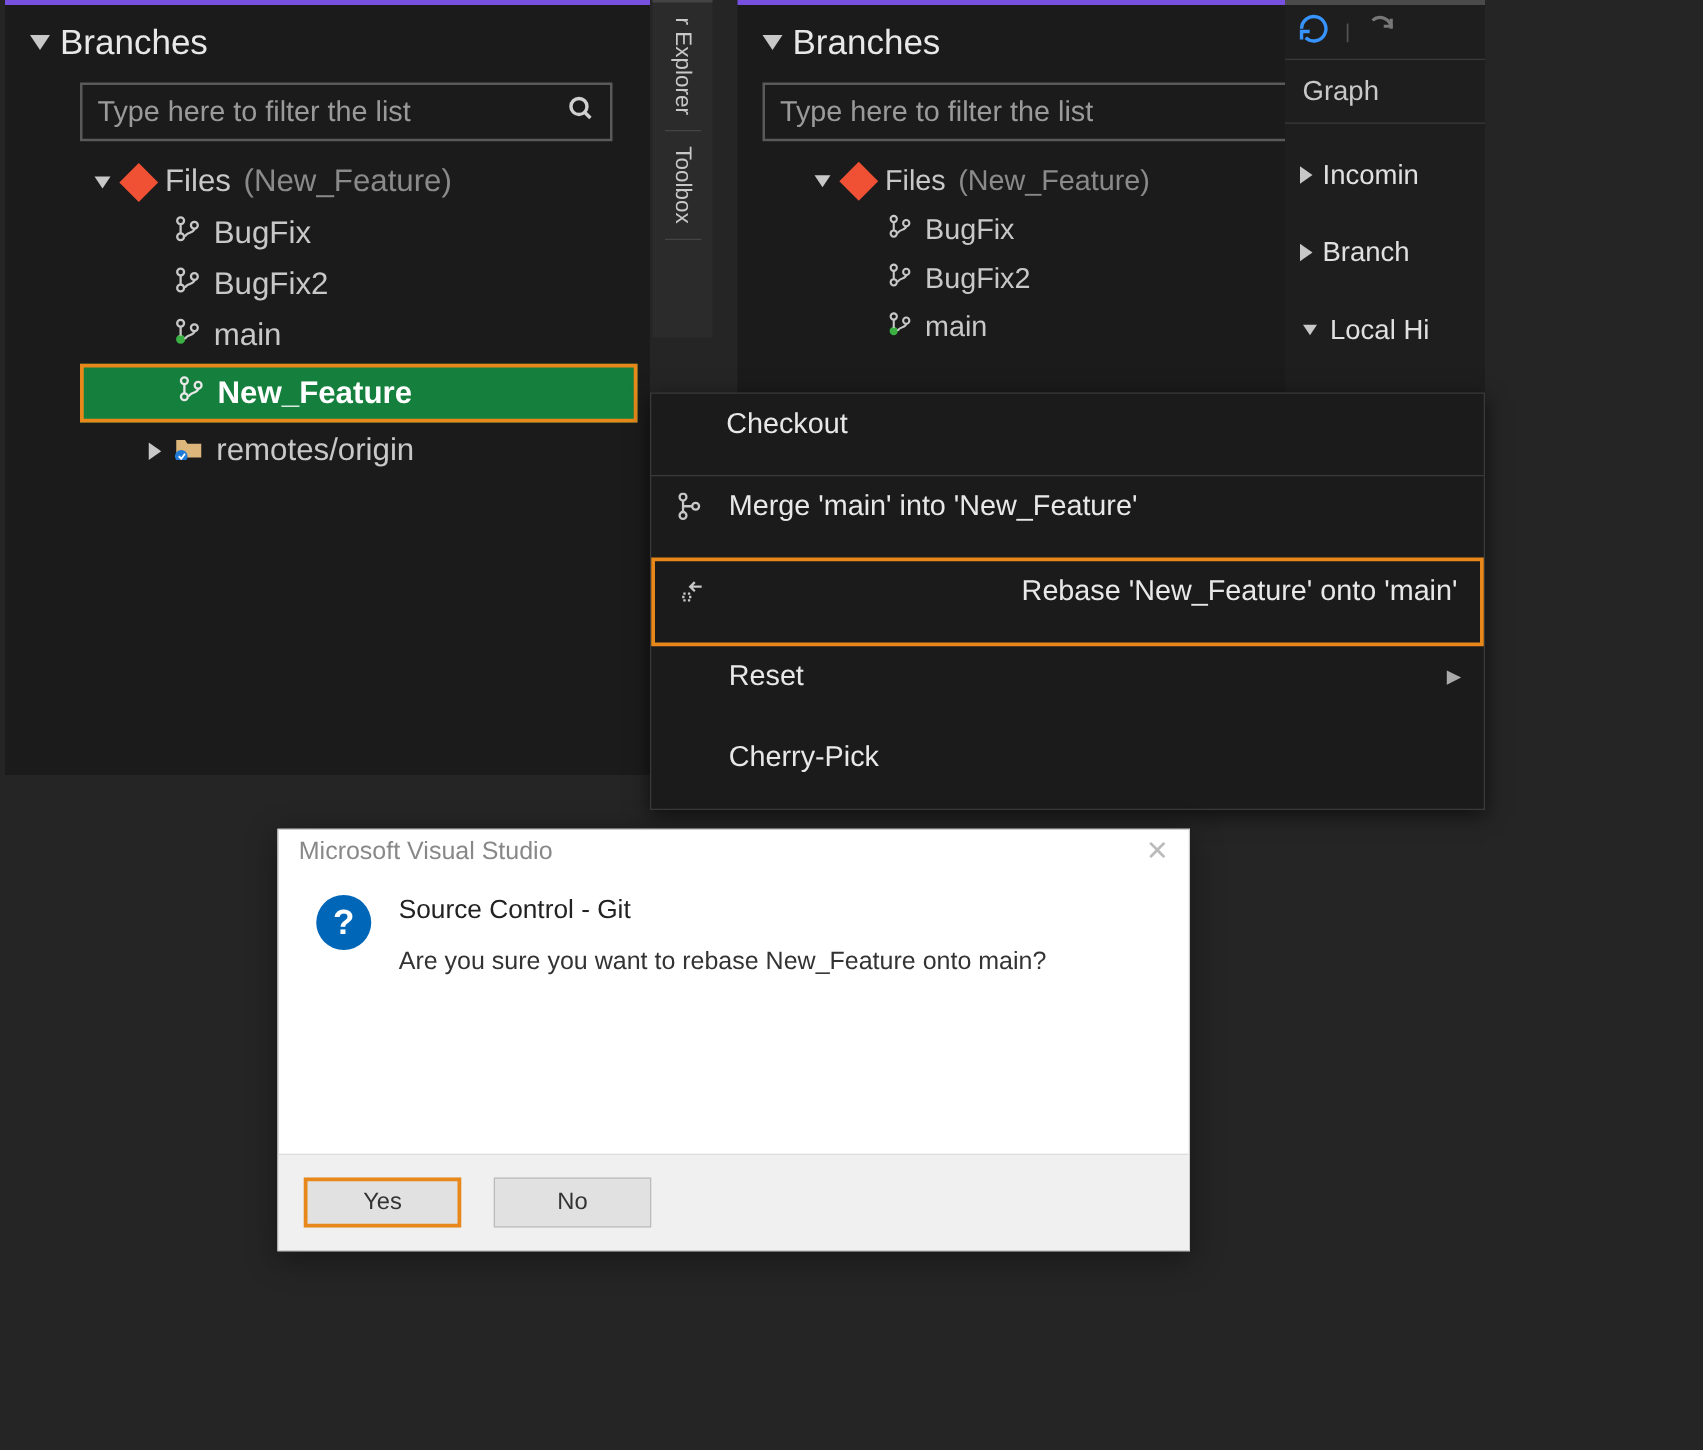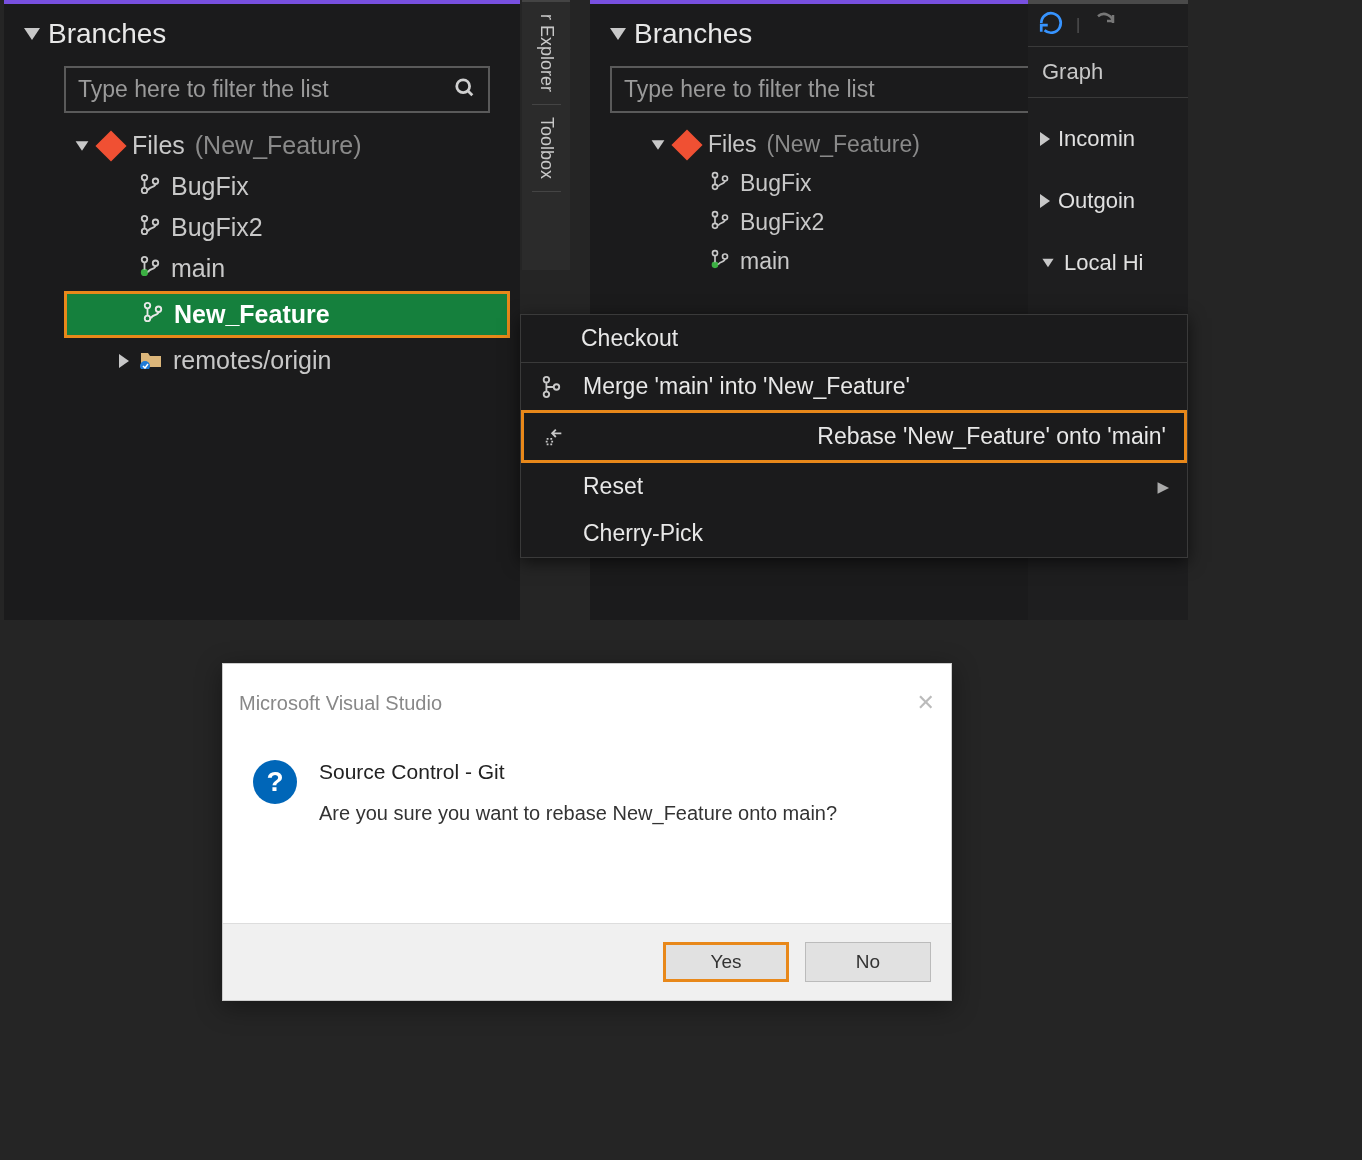--- a/index.html
+++ b/index.html
@@ -93,21 +93,21 @@
 
   
   .context-menu {
     position: absolute; left: 520px; top: 314px; width: 668px;
     background: #1b1b1c; border: 1px solid #3a3a3a;
     box-shadow: 0 4px 16px rgba(0,0,0,0.6);
     color: #e8e8e8; font-size: 23px;
   }
   .ctx-item {
     display:flex; align-items:center; gap: 18px;
-    padding: 10px 18px 10px 16px;
+    padding: 10px 18px 28px 16px;
   }
   .ctx-item.sep { border-bottom: 1px solid #3a3a3a; padding-left: 60px; }
   .ctx-icon { width: 28px; display:flex; justify-content:center; }
   .ctx-item.highlight-ctx { border: 3px solid #e8881a; justify-content: space-between; }
   .ctx-sub { margin-left:auto; color:#aaa; }
 
   
   .panel-far {
     position:absolute; left:1028px; top:0; width:160px; height:620px;
     background:#1e1e1f; border-top:4px solid #4a4a4a;
@@ -123,34 +123,34 @@
   .graph-item { display:flex; align-items:center; gap:8px; padding:8px 12px; font-size:22px; color:#e0e0e0;margin-top:20px; }
 
   
   .dialog {
     position:absolute; left:222px; top:663px; width:730px; height:338px;
     background:#fff; color:#333; border:1px solid #ccc;
     box-shadow: 0 6px 24px rgba(0,0,0,0.4);
     display:flex; flex-direction:column;
   }
   .dlg-title {
-    padding: 26px 16px; font-size: 20px; color:#888;
+    padding: 4px 16px; font-size: 20px; color:#888;
     display:flex; align-items:center;justify-content:center;
   }
   .dlg-close { margin-left:auto; color:#bbb; font-size:22px; cursor:pointer; }
   .dlg-body { display:flex; gap:22px; padding: 18px 30px 10px 30px; flex:1; }
   .dlg-qicon {
     width:44px; height:44px; border-radius:50%; background:#0066b8;
     color:#fff; display:flex; align-items:center; justify-content:center;
     font-size:28px; font-weight:bold; flex-shrink:0;
   }
   .dlg-text h3 { font-size:21px; font-weight:400; color:#222; margin-bottom:18px; }
   .dlg-text p { font-size:20px; color:#333; }
   .dlg-buttons {
-    background:#f0f0f0; padding:18px 20px; display:flex; gap:16px; justify-content:flex-end;
+    background:#f0f0f0; padding:18px 20px; display:flex; gap:26px; 
     border-top:1px solid #ddd;
   }
   .dlg-btn {
     width:126px; height:40px; background:#e1e1e1; border:1px solid #bbb;
     font-size:19px; color:#333; cursor:pointer;
   }
   .dlg-btn.yes { border:3px solid #e8881a; }
 
   .search-icon svg { stroke:#d0d0d0; }
 </style>
@@ -294,21 +294,21 @@
           <path d="M21 4v6h-6"></path>
         </svg></span>
   </div>
   <div class="graph-header">Graph</div>
   <div class="graph-item">
     <span class="tri-right"></span>
     <span>Incomin</span>
   </div>
   <div class="graph-item">
     <span class="tri-right"></span>
-    <span>Outgoin</span>
+    <span>Branch</span>
   </div>
   <div class="graph-item">
     <span class="tri-down" style="transform:scale(0.7)"></span>
     <span>Local Hi</span>
   </div>
 </div>
 
 <div class="context-menu">
   <div class="ctx-item sep">
     <span>Checkout</span>

